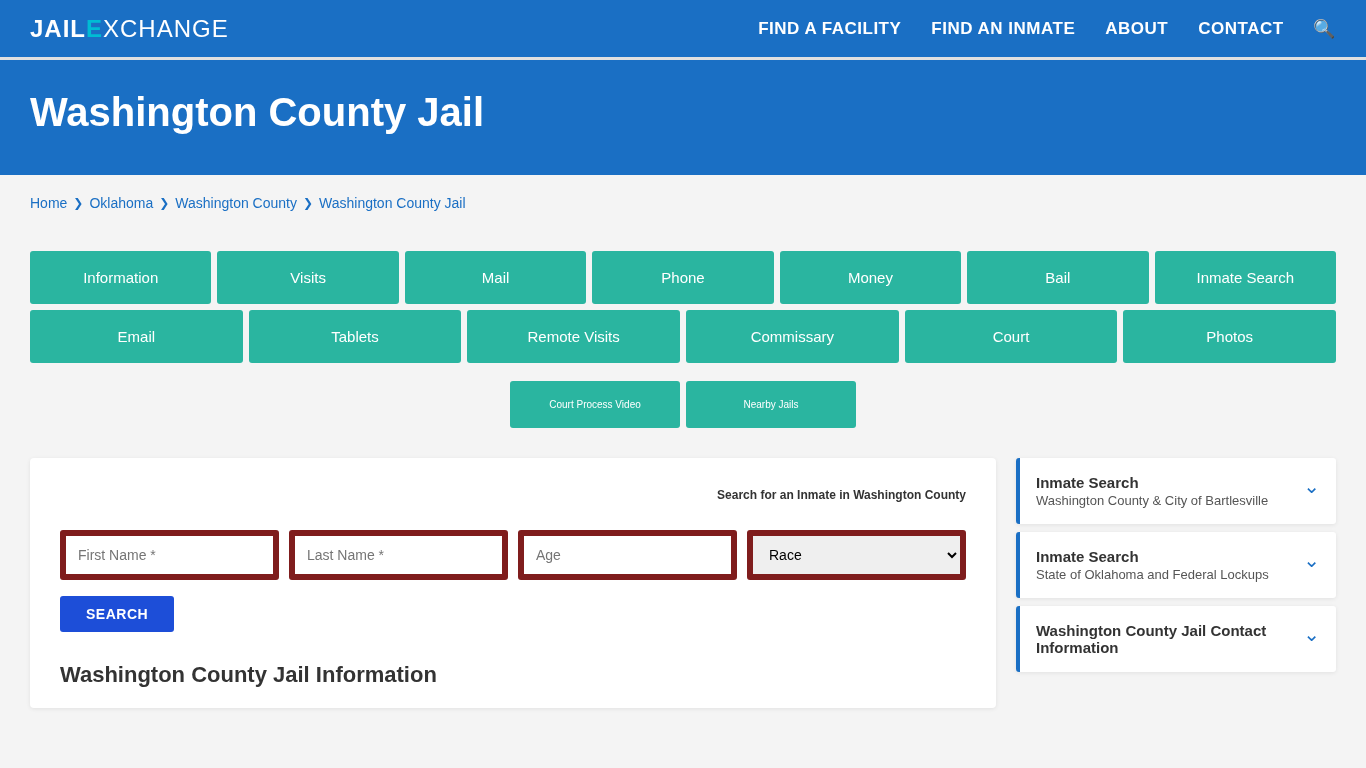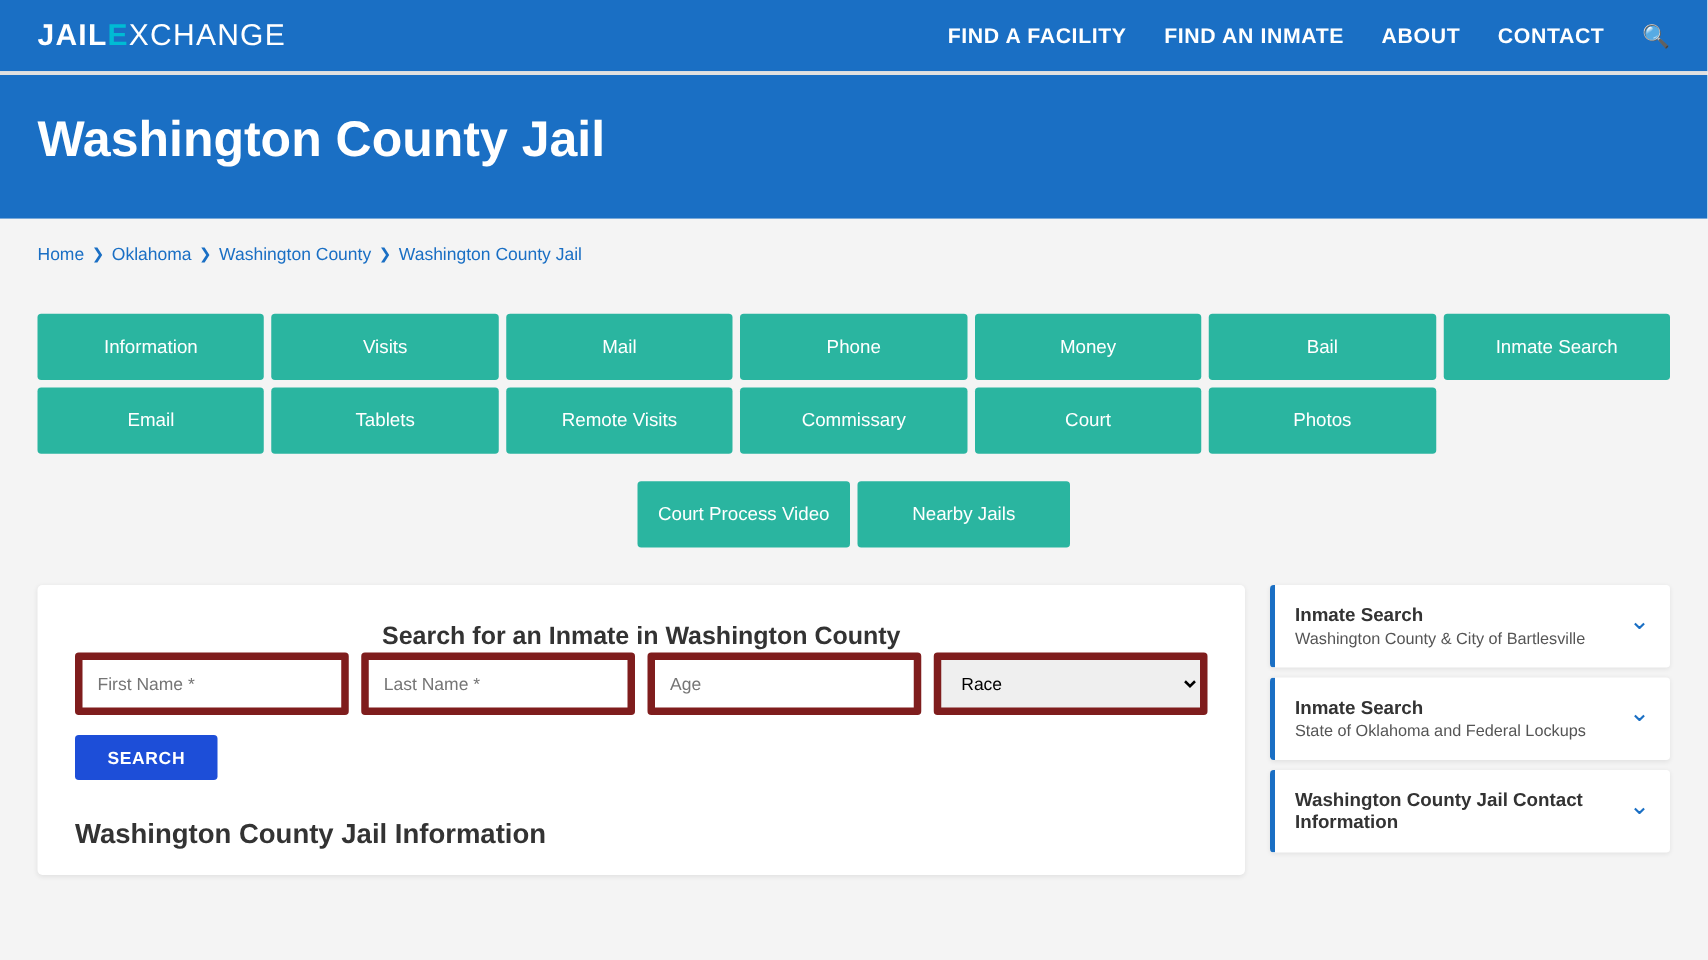--- a/index.html
+++ b/index.html
@@ -81,23 +81,23 @@
 
     
     .btn-grid {
       display: grid;
       grid-template-columns: repeat(7, 1fr);
       gap: 6px;
       margin-bottom: 6px;
     }
     .btn-grid-2 {
       display: grid;
-      grid-template-columns: repeat(7, 1fr);
+      grid-template-columns: repeat(6, 1fr);
       gap: 6px;
-      margin-bottom: 22px;
+      margin-bottom: 6px;
     }
     .btn-grid-3 {
       display: flex;
       justify-content: center;
       gap: 6px;
       margin-bottom: 30px;
     }
     .grid-btn {
       background: #2ab5a0;
       color: #fff;
@@ -107,26 +107,27 @@
       font-weight: 500;
       cursor: pointer;
       border-radius: 3px;
       text-align: center;
     }
     .grid-btn-wide {
       background: #2ab5a0;
       color: #fff;
       border: none;
       padding: 18px 10px;
-      font-size: 15px;
+      font-size: 10px;
       font-weight: 500;
       cursor: pointer;
       border-radius: 3px;
       text-align: center;
       min-width: 170px;
+      margin-top: 12px;
     }
 
     
     .two-col {
       display: flex;
       gap: 20px;
       align-items: flex-start;
     }
     .main-col {
       flex: 1;
@@ -135,24 +136,24 @@
       padding: 30px 30px 20px 30px;
       box-shadow: 0 1px 4px rgba(0,0,0,0.08);
     }
     .side-col {
       width: 320px;
       flex-shrink: 0;
     }
 
     
     .search-title {
-      font-size: 20px;
-      font-weight: 700;
-      margin-bottom: 1px;
-      text-align: center;
+      font-size: 12px;
+      font-weight: 700;
+      margin-bottom: 28px;
+      text-align: right;
     }
     .search-form {
       display: flex;
       gap: 10px;
       flex-wrap: wrap;
       margin-bottom: 16px;
     }
     .search-form input,
     .search-form select {
       border: 6px solid #7f1d1d;

